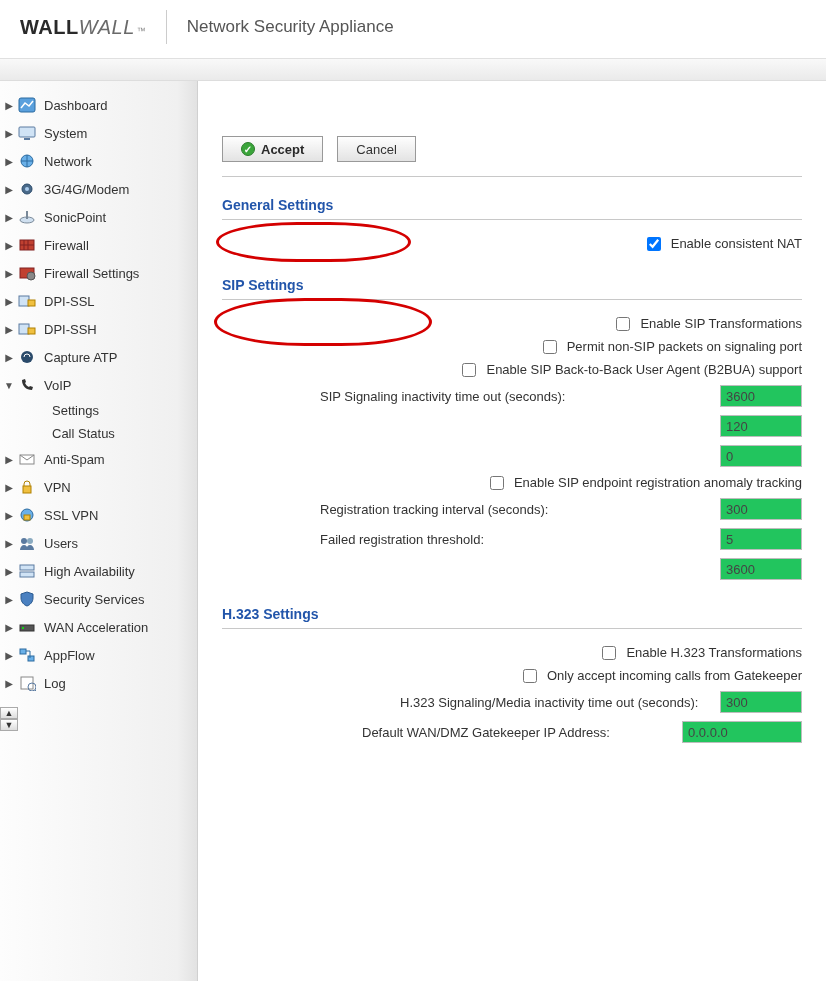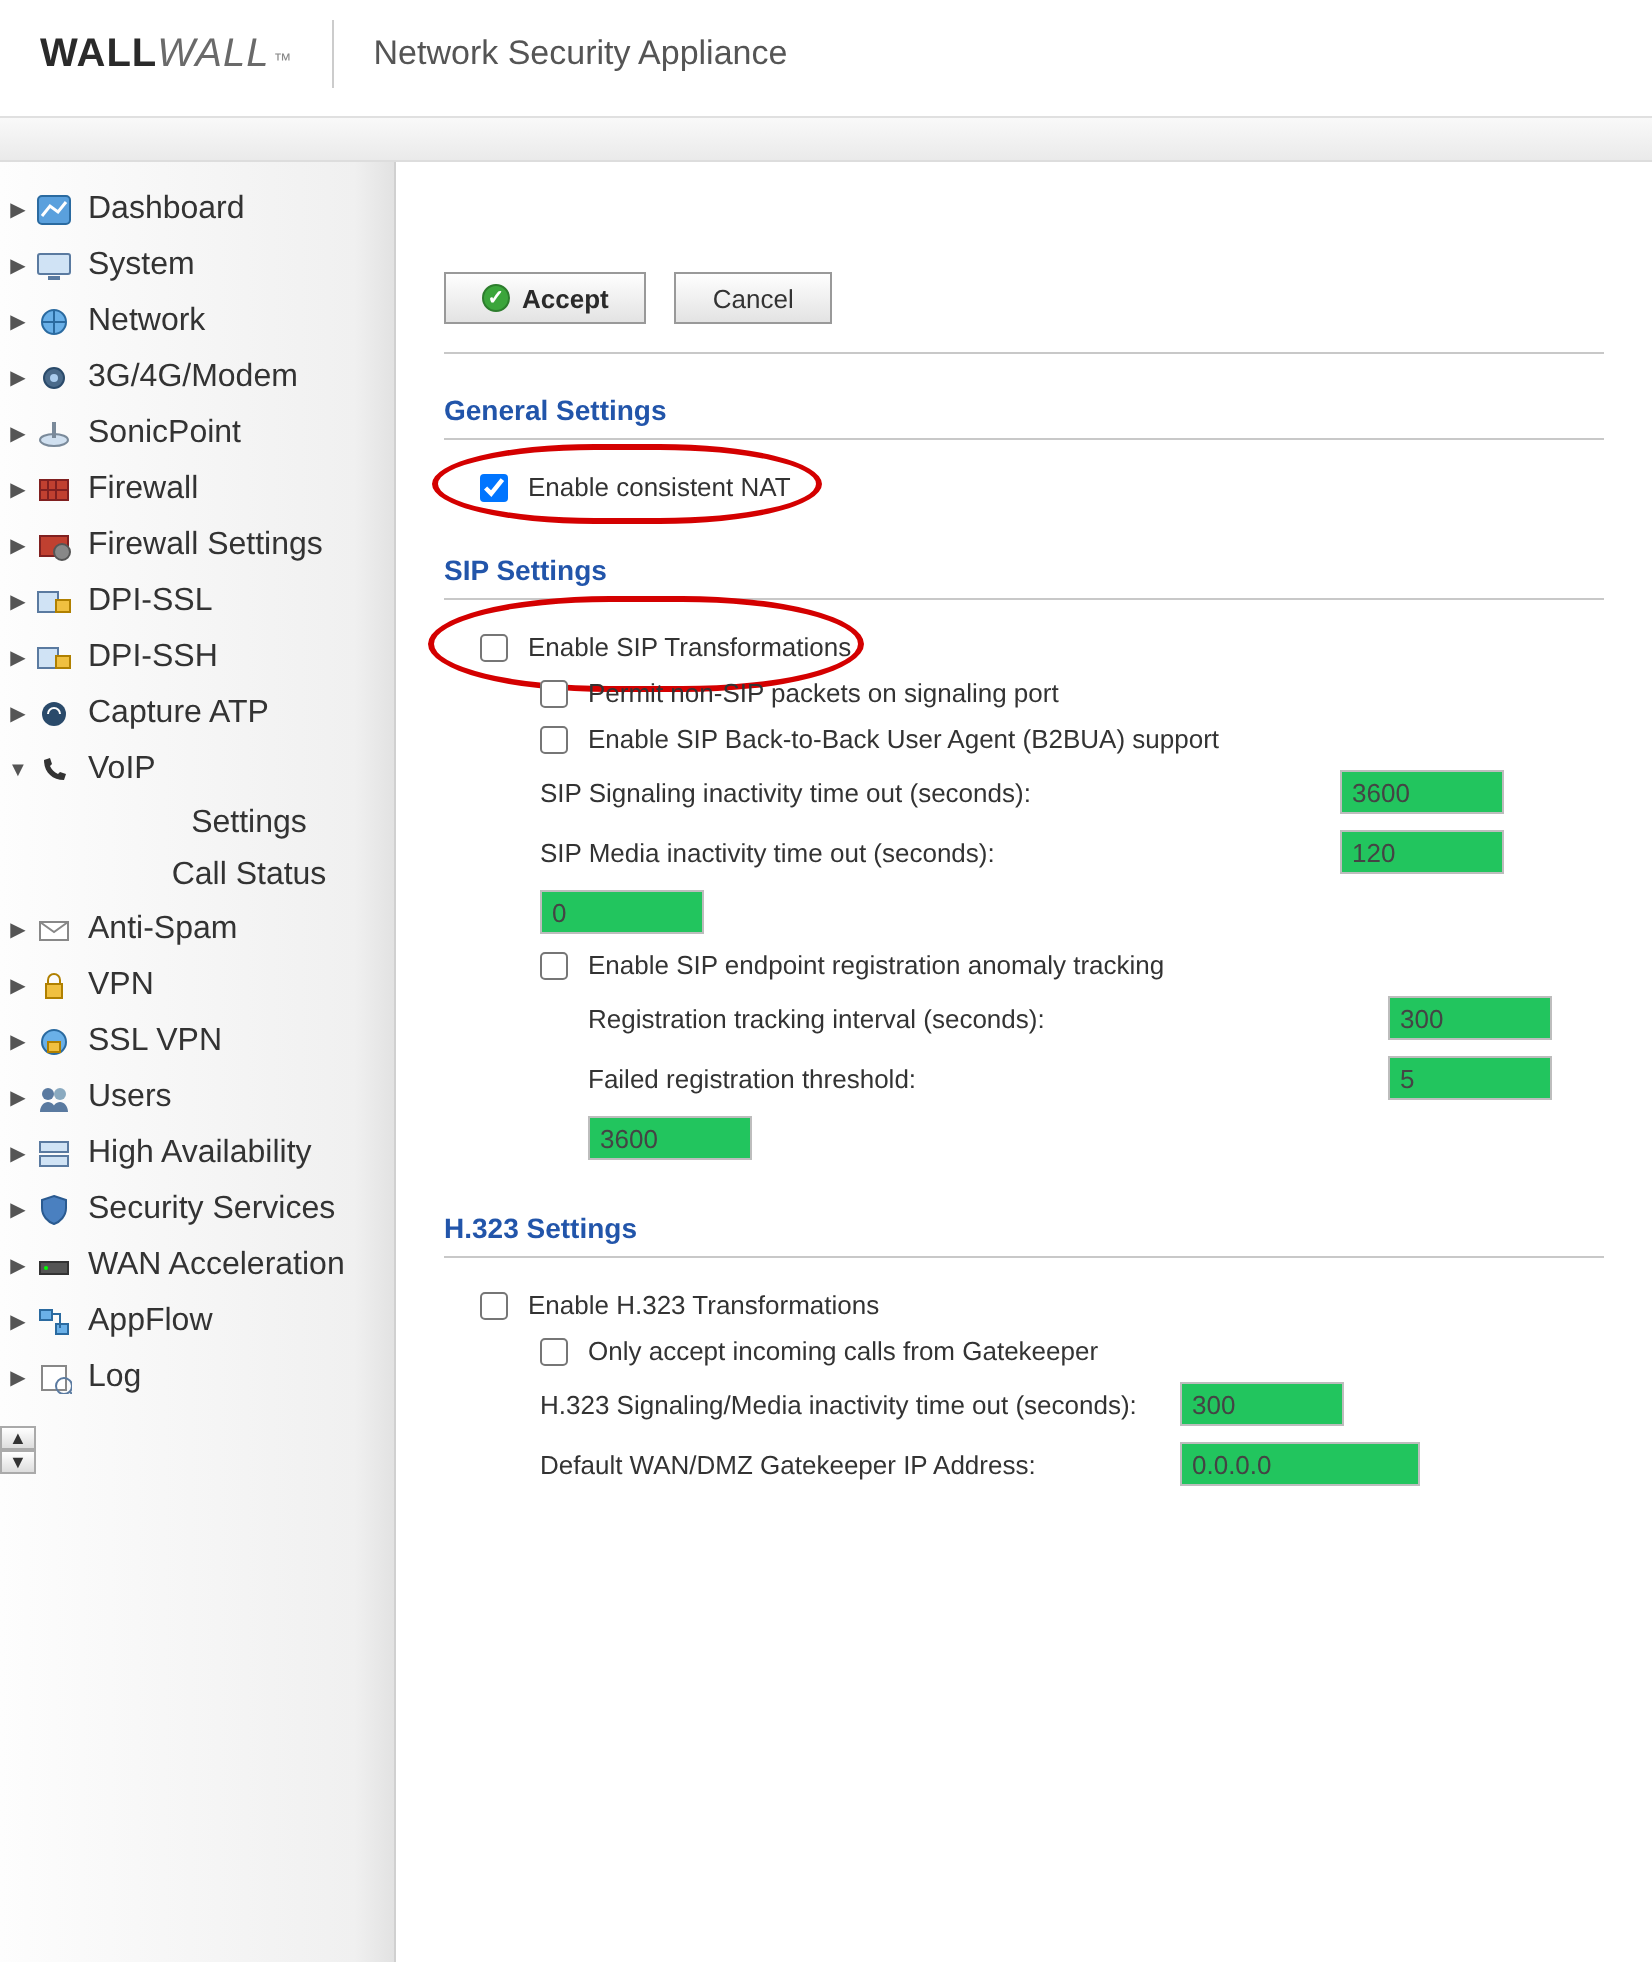--- a/index.html
+++ b/index.html
@@ -17,36 +17,36 @@
   .toolbar-band { height: 22px; background: linear-gradient(#f9f9f9,#eaeaea); border-bottom:1px solid #ddd; }
   
   
   .body-wrap { display: flex; }
   
   
   .sidebar { width: 198px; background: linear-gradient(to right, #fdfdfd 0%, #f0f0f0 90%, #e2e2e2 100%); border-right: 1px solid #d0d0d0; padding-top: 10px; min-height: 900px; position: relative; }
   .nav-item { display: flex; align-items: center; padding: 4px 6px 4px 4px; cursor: pointer; }
   .nav-expand { width: 10px; height: 10px; display:inline-flex; align-items:center; justify-content:center; color:#555; font-size:10px; margin-right:2px;}
   .nav-icon { width: 22px; height: 20px; display: inline-flex; align-items: center; justify-content: center; margin-right: 6px; }
-  .nav-label { color: #333; font-size: 16px; text-align: center; }
+  .nav-label { color: #333; font-size: 13px; }
   .nav-sub { padding-left: 52px; }
   .nav-sub .nav-label { padding: 4px 0; display:block; cursor:pointer; }
   .sidebar-controls { position:absolute; bottom:auto; left:0; margin-top:10px; display:flex; flex-direction:column; }
   .sidebar-controls .ctrl { width:18px; height:12px; border:1px solid #aaa; background:linear-gradient(#fff,#ddd); font-size:9px; text-align:center; line-height:10px; cursor:pointer;}
   
   
   .main { flex: 1; padding: 55px 24px 20px 24px; }
   .btn-row { padding-bottom: 14px; border-bottom: 1px solid #c8c8c8; margin-bottom: 20px; display:flex; gap:14px;}
   .btn { display:inline-flex; align-items:center; justify-content:center; height:26px; padding: 0 18px; border:1px solid #999; background: linear-gradient(#fefefe,#e3e3e3); font-size:13px; cursor:pointer; }
   .btn-accept { font-weight:700; color:#2a2a2a; }
   .btn-accept .check { width:14px; height:14px; border-radius:50%; background:#3ba53b; display:inline-flex; align-items:center; justify-content:center; color:#fff; font-size:10px; margin-right:6px; border:1px solid #2d7d2d;}
   
   .section-title { color:#2255aa; font-weight:700; font-size:14px; padding-bottom:6px; border-bottom:1px solid #c8c8c8; margin-bottom:16px; }
   
-  .setting-row { display:flex; align-items:center; margin: 8px 0 8px 18px; position:relative; }
+  .setting-row { display:flex; align-items:center; margin: 8px 0 8px 18px; position:relative;justify-content:flex-end; }
   .setting-row.indent1 { margin-left: 48px; }
   .setting-row.indent2 { margin-left: 72px; }
   .setting-row input[type=checkbox] { margin-right: 10px; width:14px; height:14px; }
   .setting-row label { color:#333; }
   .setting-row .field-label { flex:1; max-width:400px; }
   .setting-row input[type=text] { width:82px; height:22px; border:1px solid #bdbdbd; background:#22c55e; padding:2px 5px; font-size:13px; color:#444; }
   .setting-row input[type=text].wide { width:120px; }
   
   .section-gap { height: 18px; }
   
@@ -318,21 +318,20 @@
     </div>
     <div class="setting-row indent1">
       <input type="checkbox" style="">
       <label>Enable SIP Back-to-Back User Agent (B2BUA) support</label>
     </div>
     <div class="setting-row indent1">
       <span class="field-label">SIP Signaling inactivity time out (seconds):</span>
       <input type="text" value="3600" style="">
     </div>
     <div class="setting-row indent1">
-      <span class="field-label">SIP Media inactivity time out (seconds):</span>
       <input type="text" value="120" style="">
     </div>
     <div class="setting-row indent1">
       <input type="text" value="0" style="">
     </div>
     <div class="setting-row indent1">
       <input type="checkbox" style="">
       <label>Enable SIP endpoint registration anomaly tracking</label>
     </div>
     <div class="setting-row indent2">

